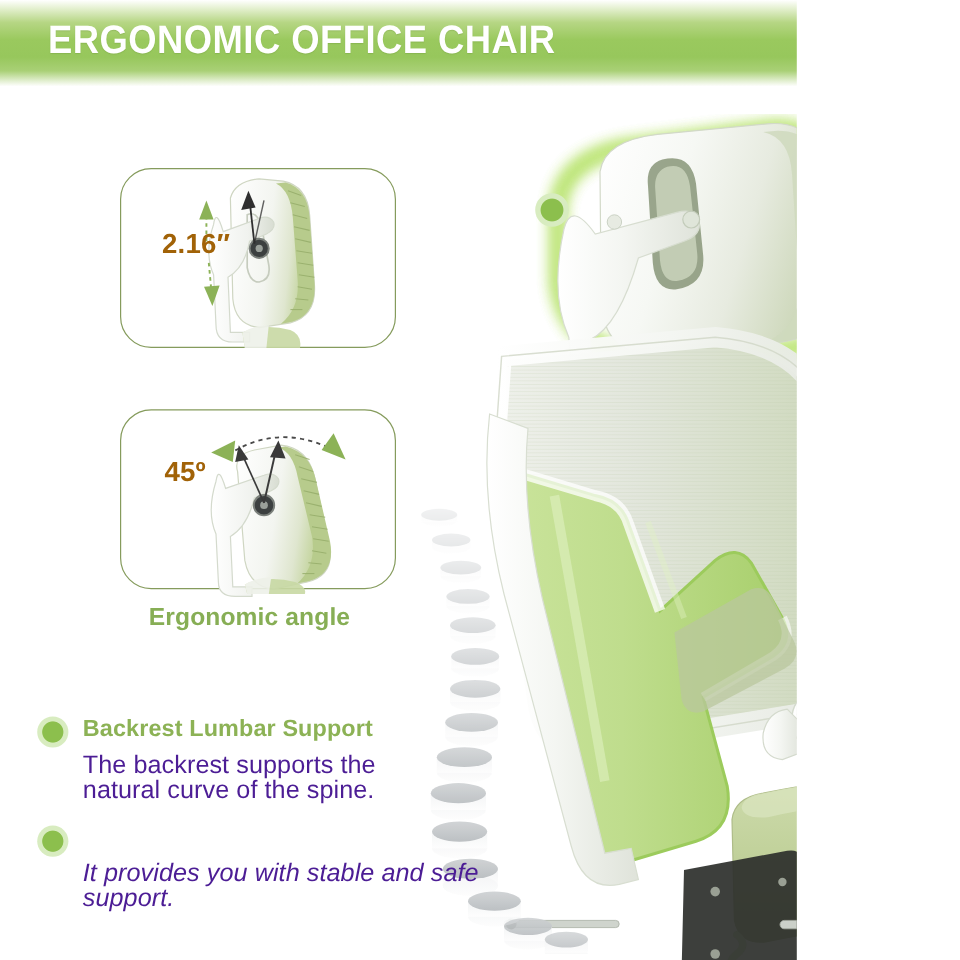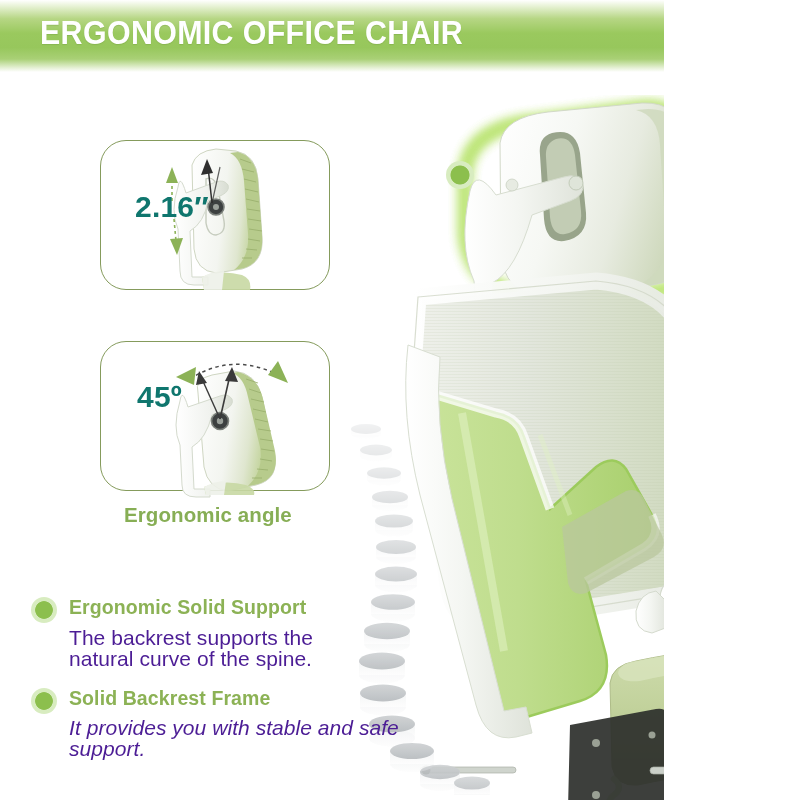--- a/index.html
+++ b/index.html
@@ -56,23 +56,23 @@
     border: 1.6px solid #859b5c;
     border-radius: 26px;
     background: #ffffff;
     box-sizing: border-box;
   }
   #callout-1 { left: 100px; top: 140px; width: 230px; height: 150px; }
   #callout-2 { left: 100px; top: 341px; width: 230px; height: 150px; }
 
   .callout-measure {
     position: absolute;
-    font-size: 30px;
+    font-size: 23px;
     font-weight: bold;
-    color: #0f766e;
+    color: #a16207;
     white-space: nowrap;
     letter-spacing: 0.2px;
   }
   #measure-1 { left: 135px; top: 190px; }
   #measure-2 { left: 137px; top: 380px; }
 
   .callout-caption {
     position: absolute;
     font-size: 20.5px;
     font-weight: bold;
@@ -503,20 +503,19 @@
       <path d="M54 142 Q74 134 96 140 Q106 144 104 150 L56 150 Z" fill="#c8d9a4"></path>
       <path d="M54 142 Q64 136 76 136 L74 150 L56 150 Z" fill="#eef1e9"></path>
     </g>
   </svg>
 
   <div class="callout-measure" id="measure-2">45º</div>
 
   <div class="callout-caption" id="caption-2">Ergonomic angle</div>
 
   <div class="bullet-dot" id="dot-feature-1"></div>
-  <div class="feature-title" id="feature-title-1">Ergonomic Solid Support</div>
+  <div class="feature-title" id="feature-title-1">Backrest Lumbar Support</div>
   <div class="feature-body" id="feature-body-1">The backrest supports the natural curve of the spine.</div>
 
   <div class="bullet-dot" id="dot-feature-2"></div>
-  <div class="feature-title" id="feature-title-2">Solid Backrest Frame</div>
   <div class="feature-body" id="feature-body-2">It provides you with stable and safe support.</div>
 
 </div>
 
 </body></html>

